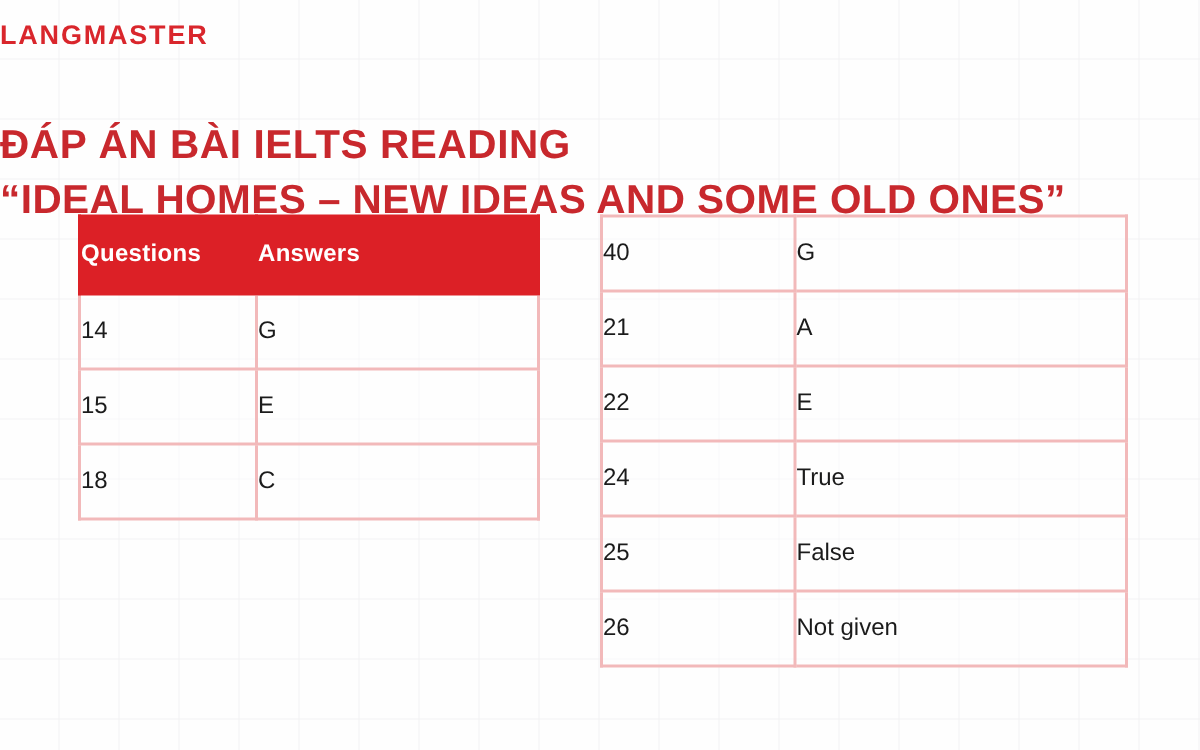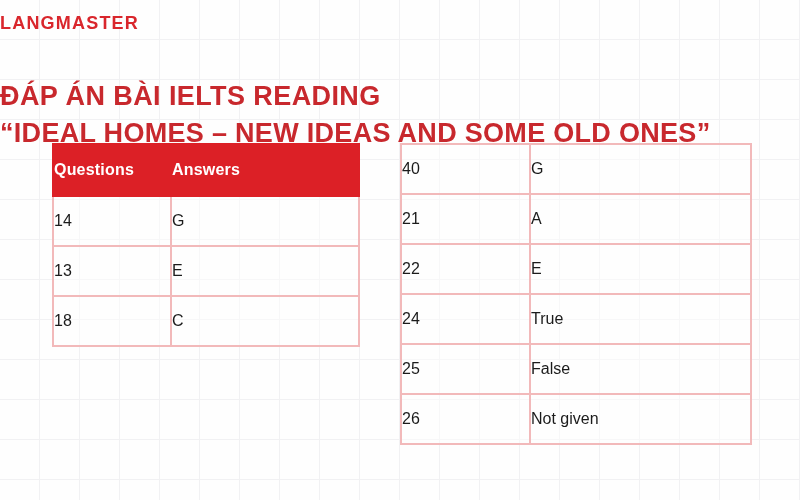--- a/index.html
+++ b/index.html
@@ -102,21 +102,21 @@
     <tbody>
       <tr class="header-row">
         <td class="hdr">Questions</td>
         <td class="hdr">Answers</td>
       </tr>
       <tr>
         <td>14</td>
         <td>G</td>
       </tr>
       <tr>
-        <td>13</td>
+        <td>15</td>
         <td>E</td>
       </tr>
       <tr>
         <td>18</td>
         <td>C</td>
       </tr>
     </tbody>
   </table>
 
   <table class="tbl" id="table-right">

